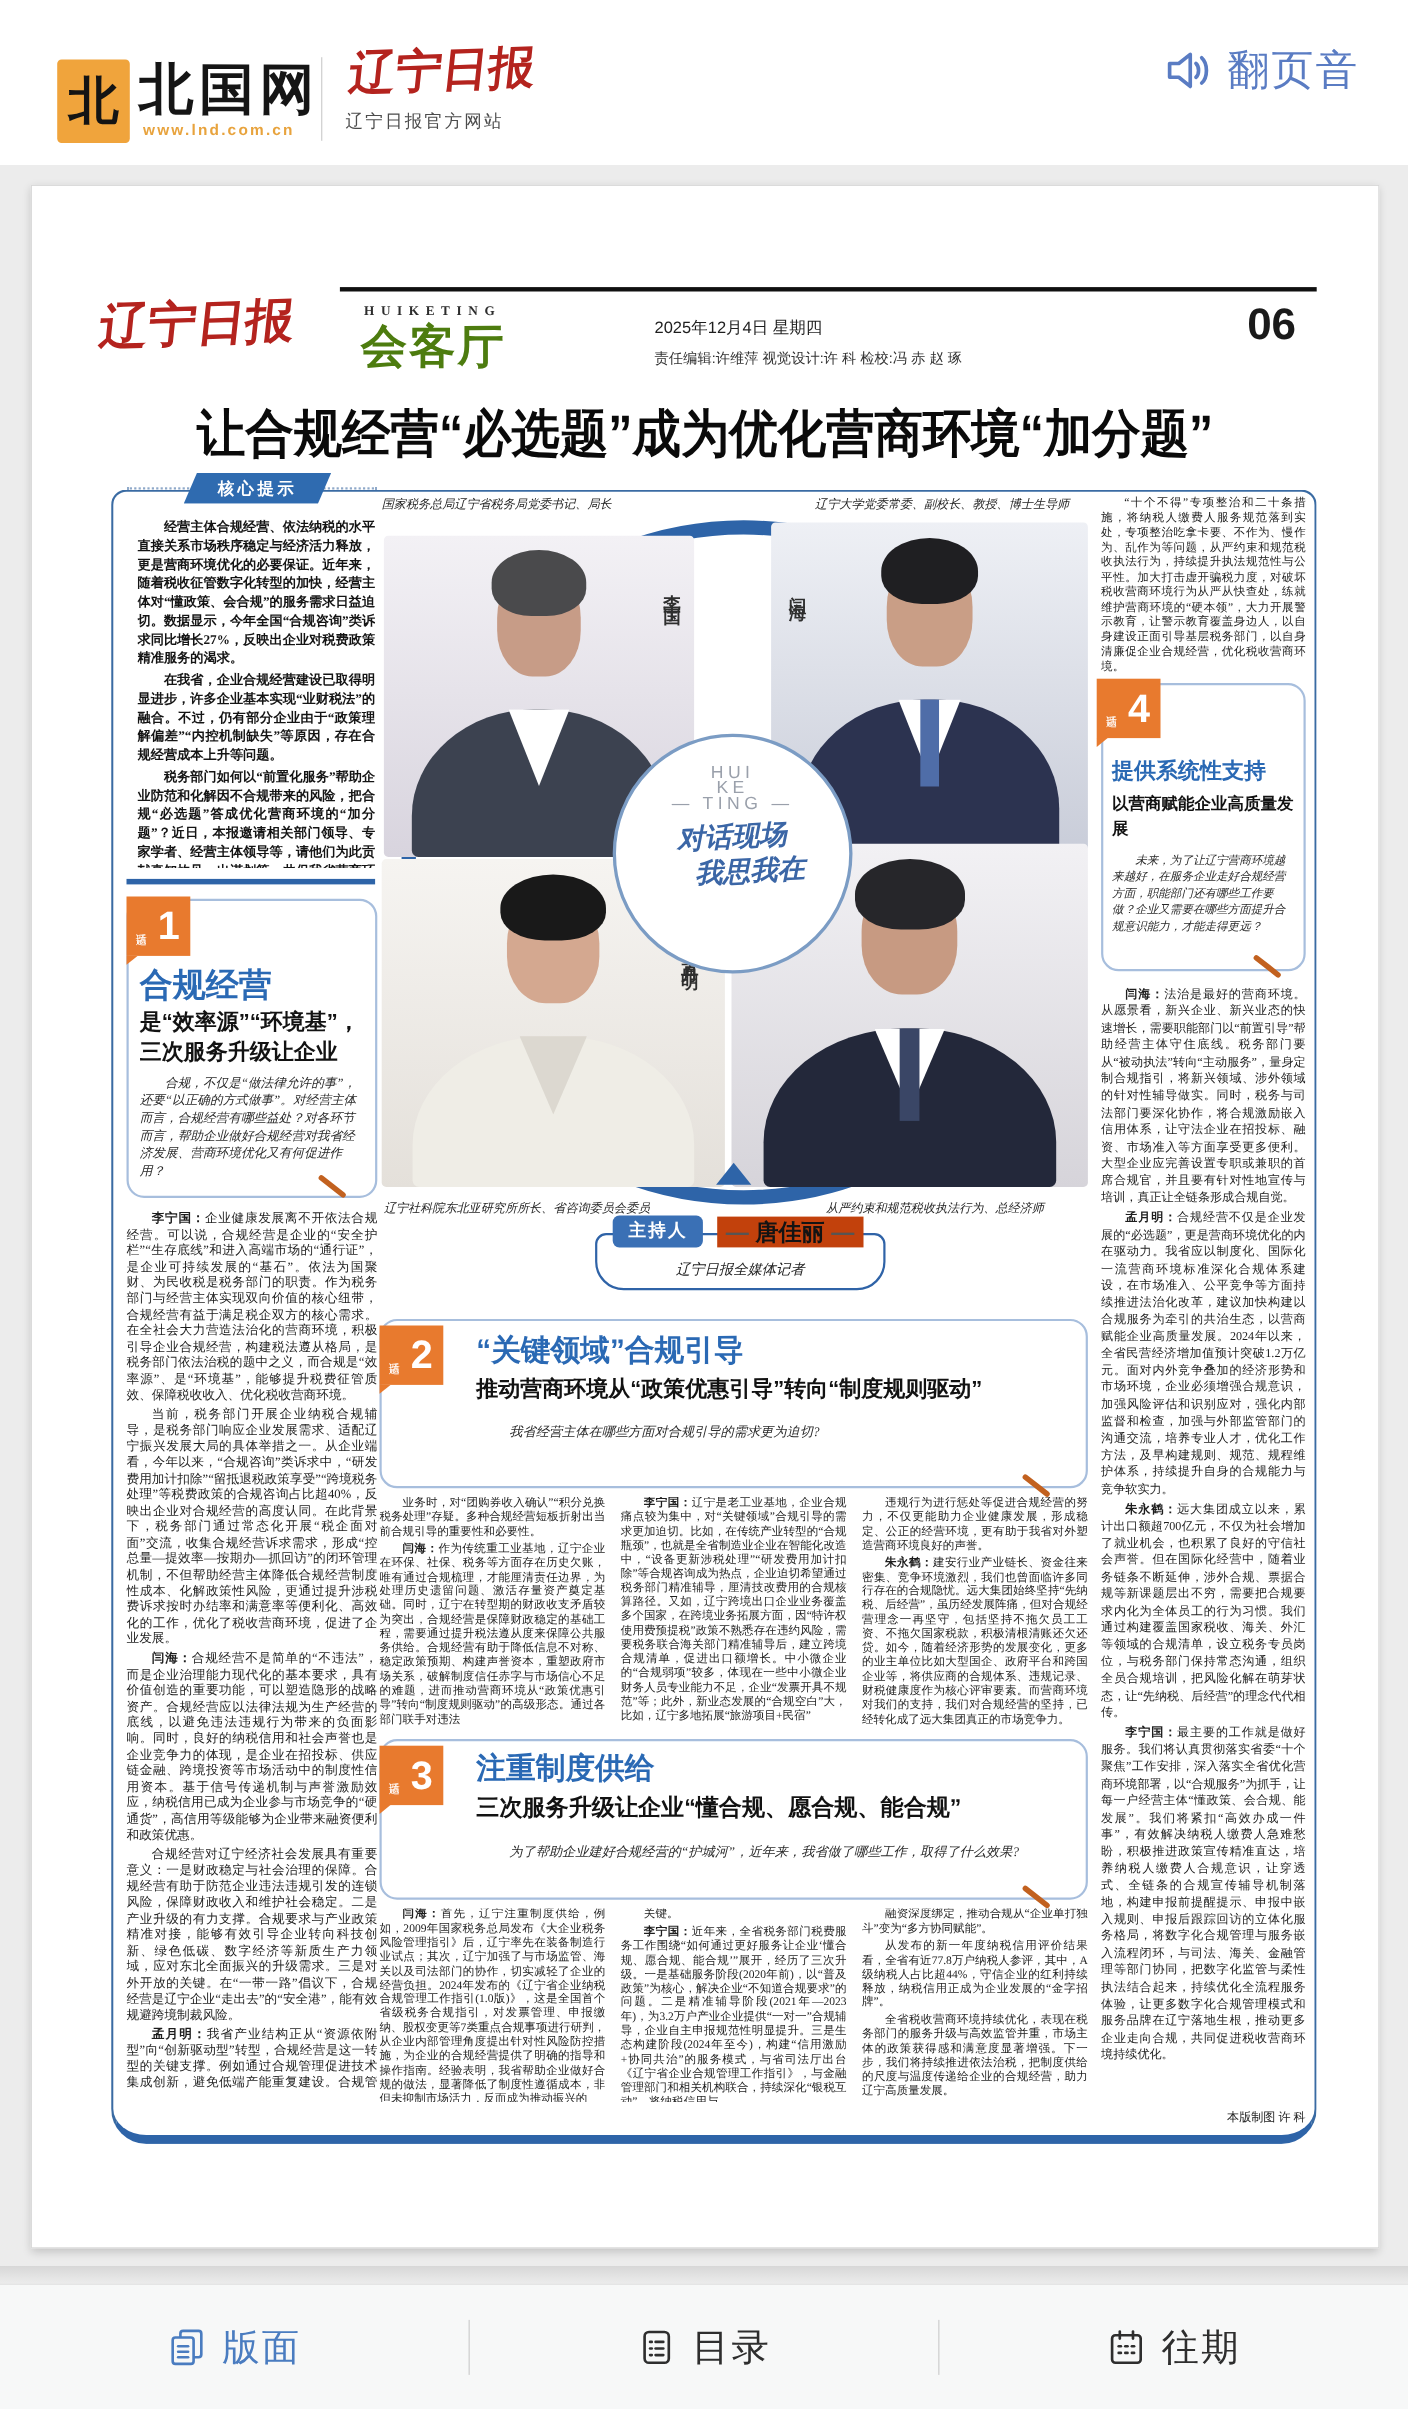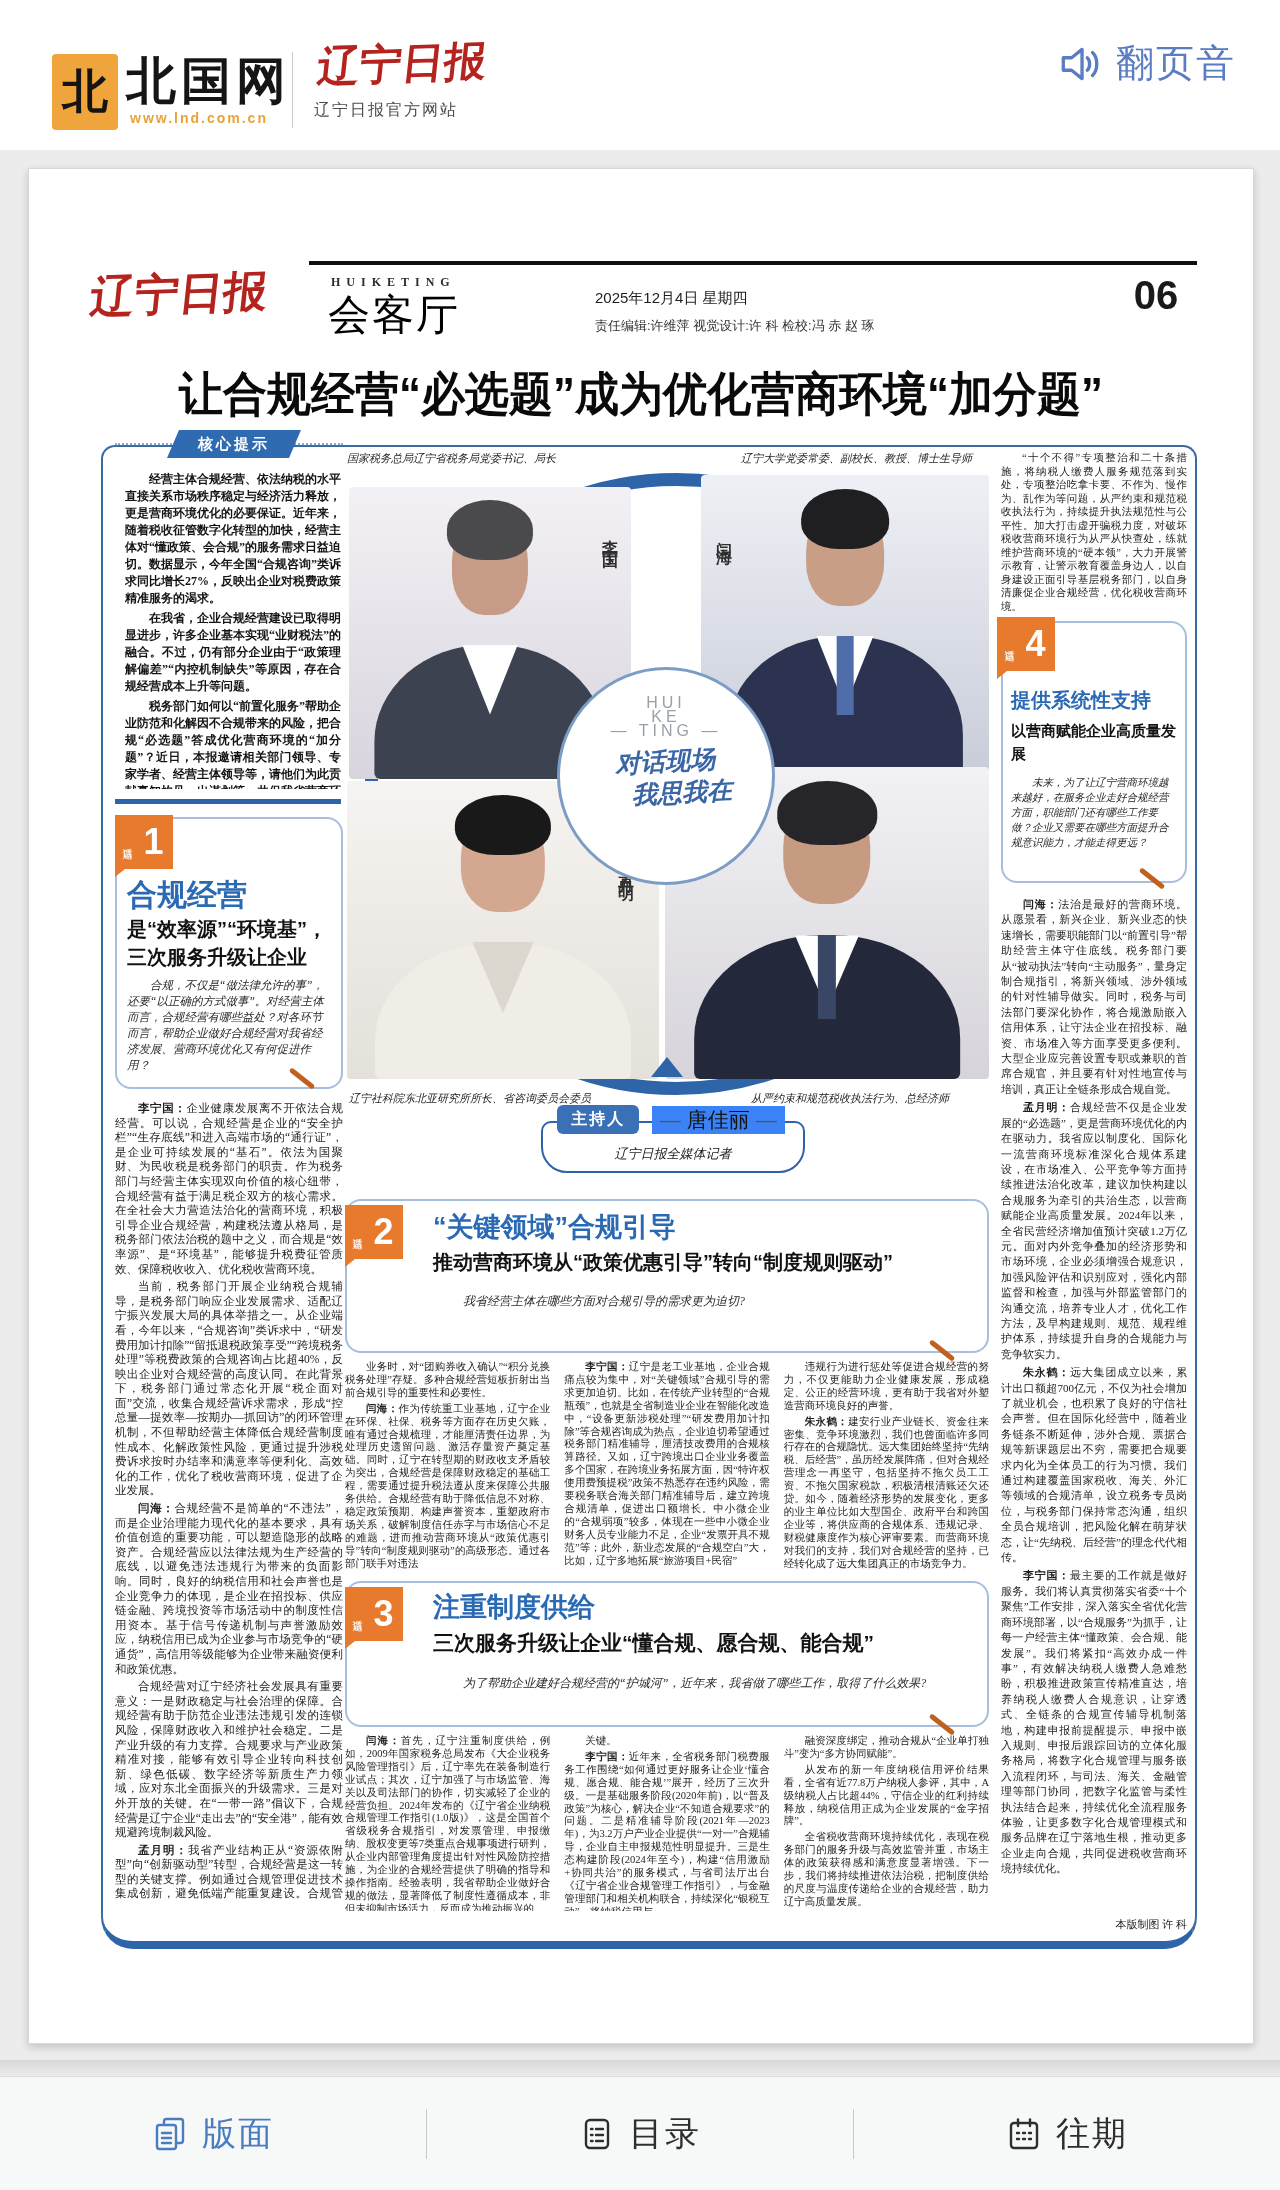--- a/index.html
+++ b/index.html
@@ -19,21 +19,21 @@
   #page-sound .lbl{font-size:38px;color:#5a7cc3;letter-spacing:2px;}
   
   #page-bg{position:absolute;left:0;top:150px;width:1280px;height:1926px;background:#ececec;}
   #sheet{position:absolute;left:28px;top:18px;width:1224px;height:1874px;background:#fff;
     border:1px solid #d8d8d8;box-shadow:0 3px 8px rgba(0,0,0,.18);}
   
   #mh-logo{position:absolute;left:62px;top:96px;font-size:44px;}
   #mh-rule{position:absolute;left:280px;top:92px;width:888px;height:4px;background:#101010;}
   #mh-en{position:absolute;left:302px;top:106px;font-size:12px;letter-spacing:6px;color:#2d2d2d;font-weight:700;
     font-family:"Liberation Serif","DejaVu Serif",serif;}
-  #mh-cn{position:absolute;left:299px;top:118px;font-size:42px;font-weight:400;color:#000000;letter-spacing:2px;}
+  #mh-cn{position:absolute;left:299px;top:118px;font-size:42px;font-weight:700;color:#4d7c0f;letter-spacing:2px;}
   #mh-date{position:absolute;left:566px;top:120px;font-size:15px;color:#1e1e1e;}
   #mh-staff{position:absolute;left:566px;top:148px;font-size:13px;color:#333;}
   #mh-page{position:absolute;left:1086px;top:104px;width:82px;text-align:center;font-size:40px;color:#1a1a1a;font-weight:600;}
   
   #headline{position:absolute;left:64px;top:196px;width:1096px;text-align:center;font-size:44px;font-weight:900;
     color:#0a0a0a;letter-spacing:0px;transform:scaleY(1.06);}
   
   #content-frame{position:absolute;left:72px;top:276px;width:1092px;height:1494px;border:2px solid #3a6ba3;
     border-bottom:8px solid #2e64a8;border-radius:14px 14px 32px 32px;}
   
@@ -88,22 +88,22 @@
     color:#3b66a6;font-family:"Liberation Serif","DejaVu Serif",serif;line-height:32px;}
   #ccircle .cn .l2{padding-left:30px;display:block;}
   #tri{position:absolute;left:304px;top:586px;width:0;height:0;border-left:16px solid transparent;
     border-right:16px solid transparent;border-bottom:20px solid #2e64a8;}
   .photocap{position:absolute;font-size:11px;font-style:italic;color:#1f1f1f;
     font-family:"Liberation Serif","DejaVu Serif",serif;}
   
   #host-row{position:absolute;left:442px;top:936px;width:400px;text-align:center;z-index:2;}
   #host-pill{display:inline-block;background:#3a70b5;color:#fff;font-size:16px;font-weight:800;letter-spacing:2px;
     padding:4px 14px;border-radius:6px;vertical-align:middle;}
-  #host-name{display:inline-block;font-size:21px;font-weight:400;color:#131313;margin-left:8px;vertical-align:middle;
-    background:#3b82f6;padding:0 8px;}
+  #host-name{display:inline-block;font-size:21px;font-weight:700;color:#131313;margin-left:8px;vertical-align:middle;
+    background:#c2410c;padding:0 8px;}
   #host-name::before{content:"—";color:#555;margin-right:6px;}
   #host-name::after{content:"—";color:#555;margin-left:6px;}
   #host-bracket{position:absolute;left:512px;top:952px;width:260px;height:48px;border:2px solid #2f63a7;
     border-radius:10px 10px 26px 26px;display:flex;align-items:flex-end;justify-content:center;}
   #host-title{font-size:13px;font-style:italic;color:#222;margin-bottom:8px;
     font-family:"Liberation Serif","DejaVu Serif",serif;}
   
   #r-lead{position:absolute;left:972px;top:282px;width:186px;height:160px;overflow:hidden;
     font-size:10.5px;line-height:13.5px;color:#1d1d1d;}
   #r-body{position:absolute;left:972px;top:728px;width:186px;height:1014px;overflow:hidden;

